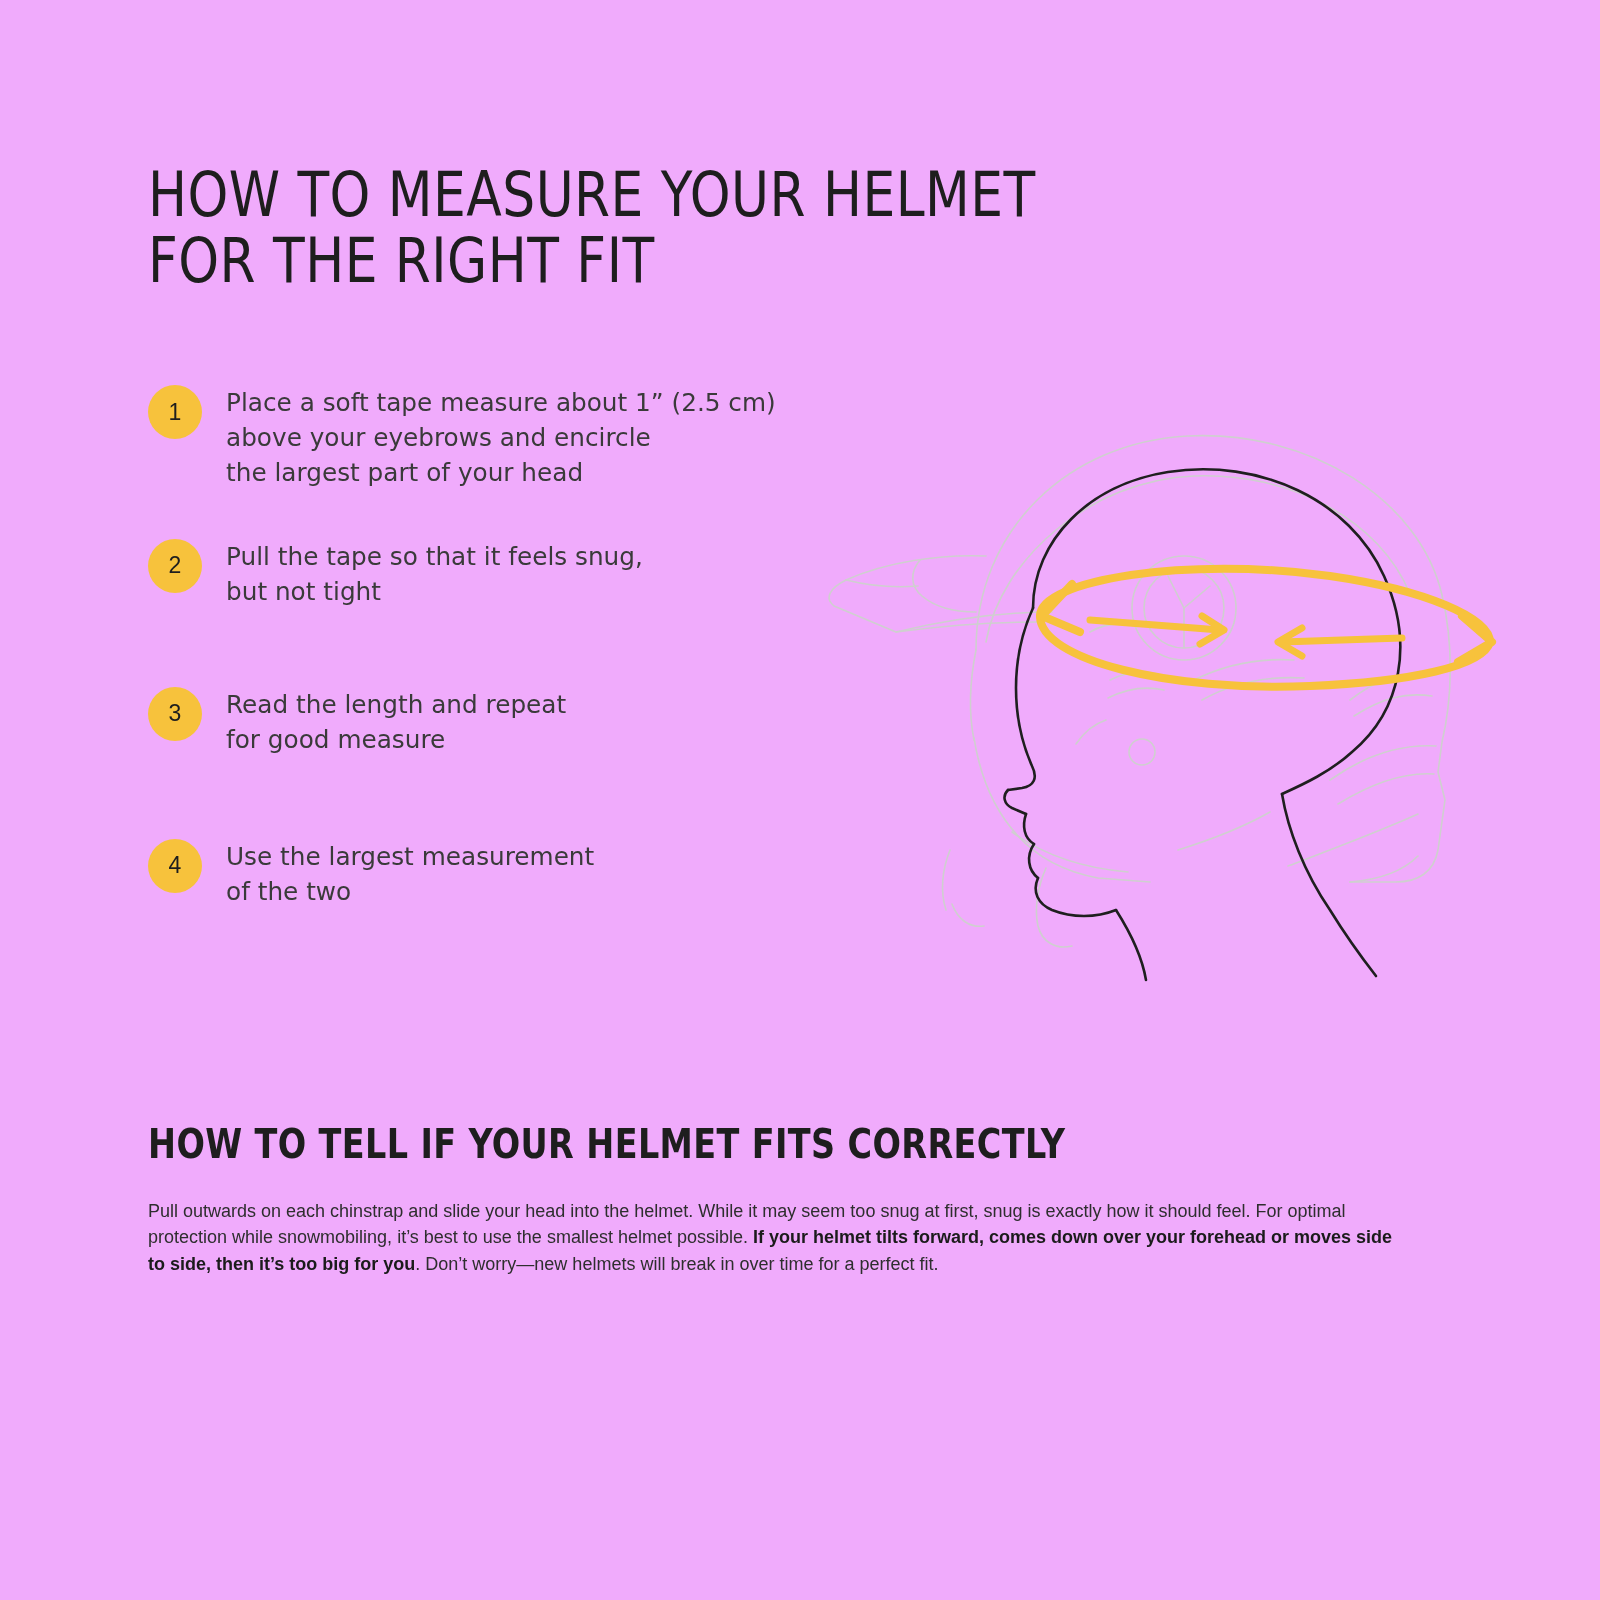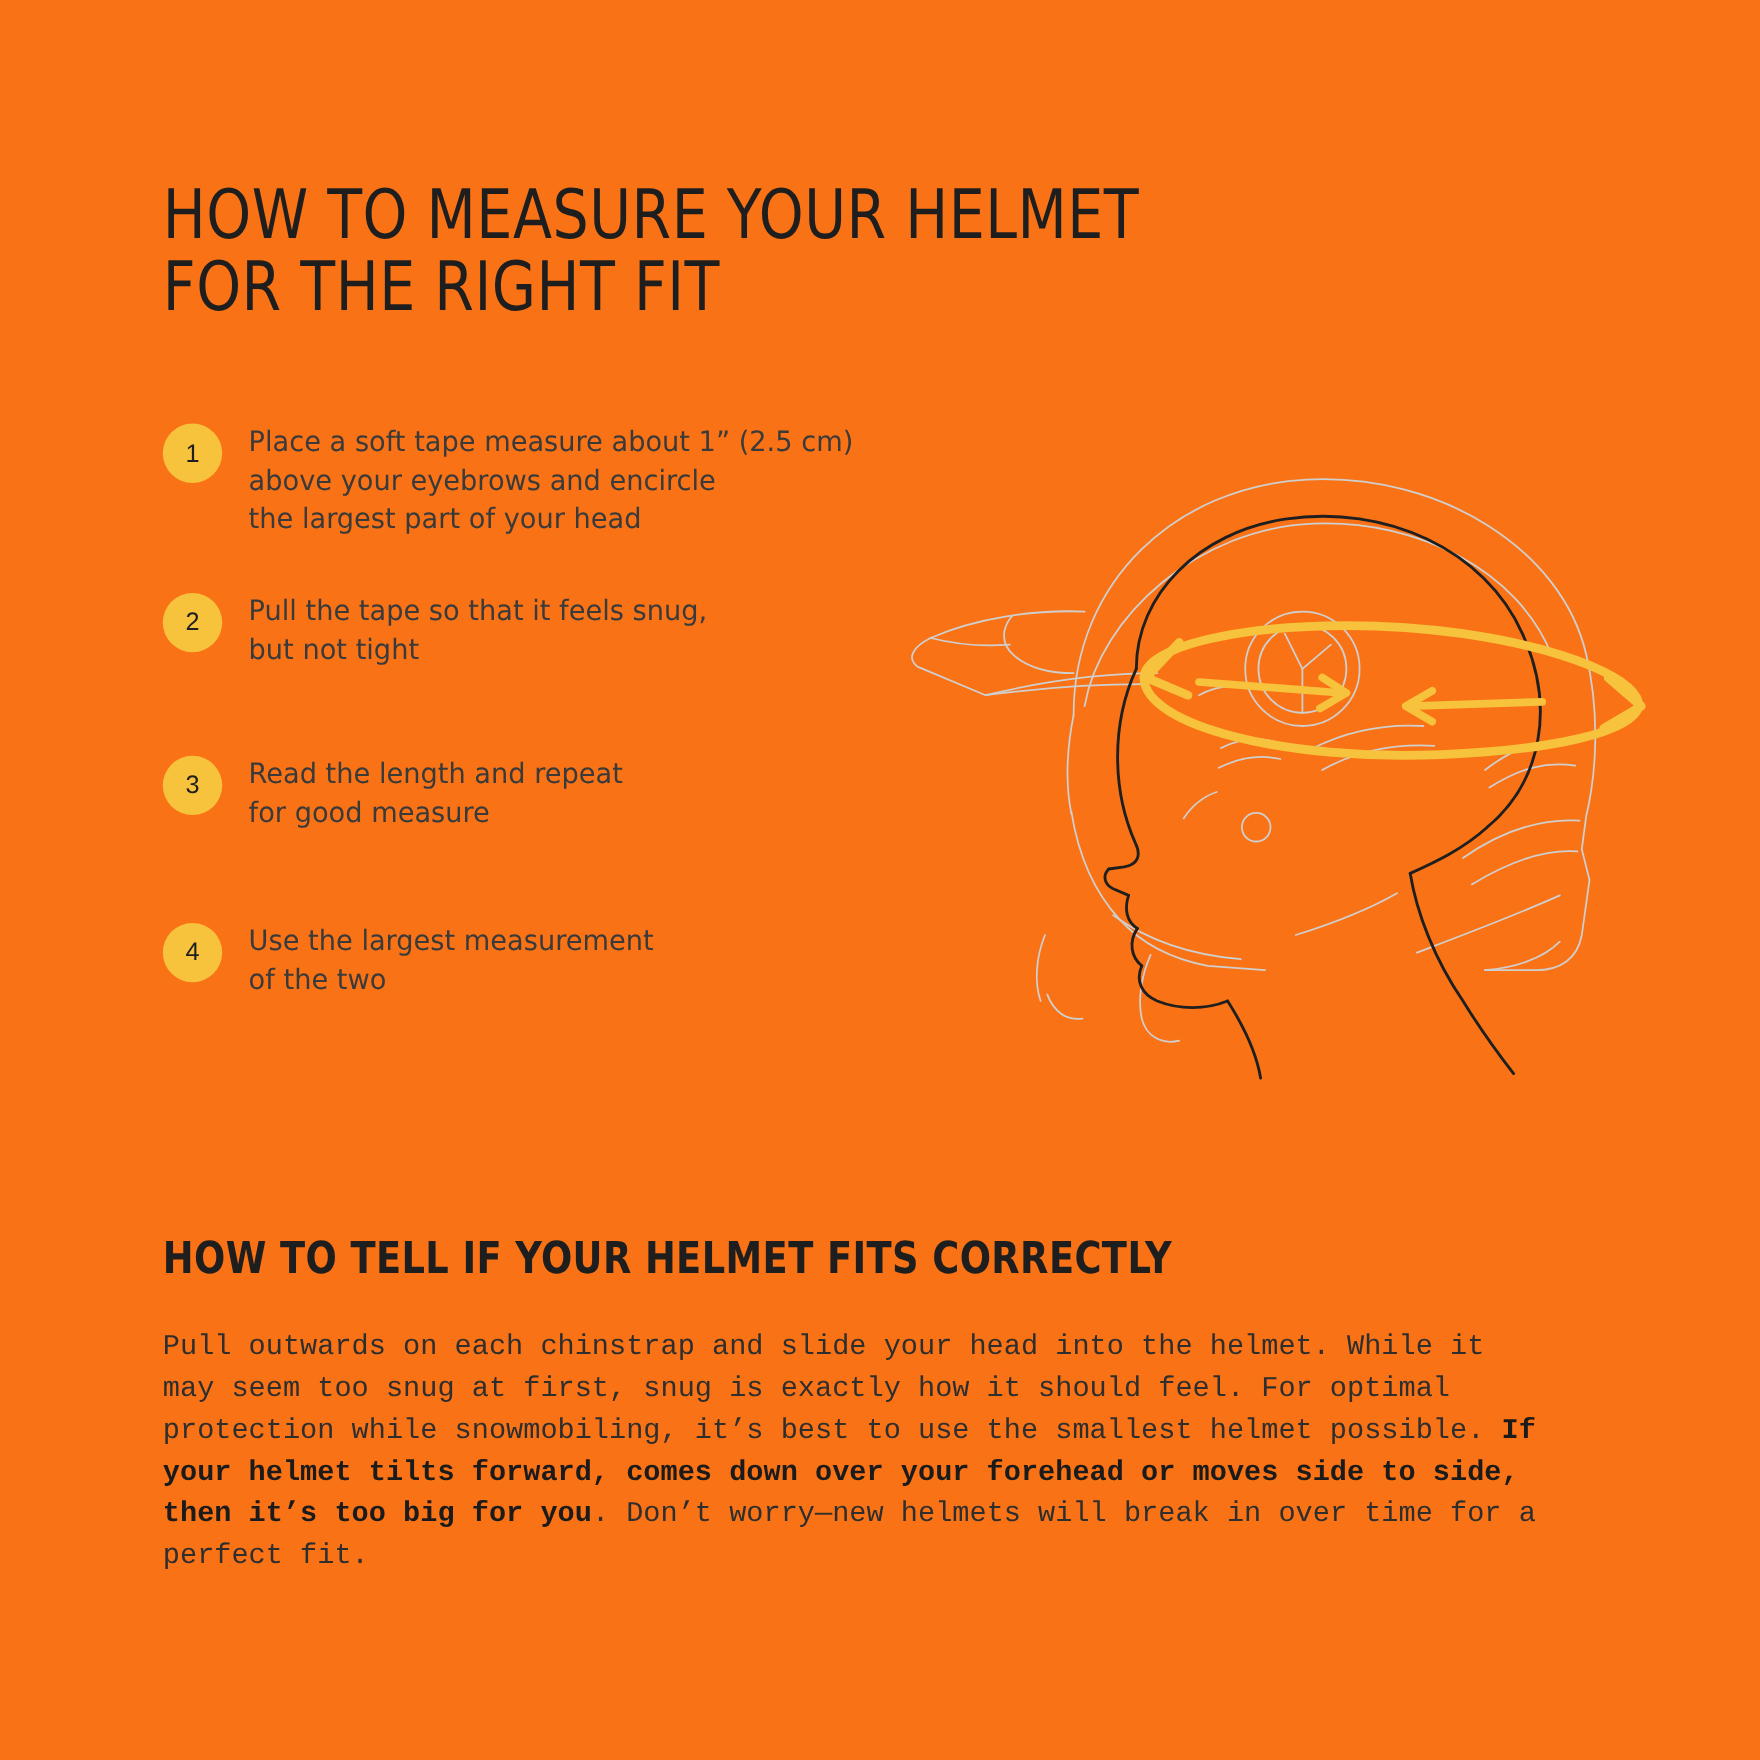--- a/index.html
+++ b/index.html
@@ -13,21 +13,21 @@
     font-family: "Liberation Sans", sans-serif;
     color: #222222;
     overflow: hidden;
     position: relative;
   }
 
   .page {
     position: relative;
     width: 1600px;
     height: 1600px;
-    background: #f97316;
+    background: #f0abfc;
   }
 
   
   .title {
     position: absolute;
     left: 148px;
     top: 120px;
     width: 1200px;
     font-size: 62px;
     line-height: 1.07;
@@ -109,24 +109,24 @@
     transform: scaleX(0.93);
     transform-origin: left top;
     white-space: nowrap;
   }
 
   .body-copy {
     position: absolute;
     left: 148px;
     top: 1180px;
     width: 1262px;
-    font-size: 26px;
+    font-size: 18px;
     line-height: 1.46;
     color: #2e2e2e;
-    font-family: Liberation Mono, monospace;
+    font-family: Liberation Sans, sans-serif;
   }
   .body-copy b {
     font-weight: bold;
     color: #1b1b1b;
   }
 </style>
 </head>
 <body>
 
 <div class="page">

